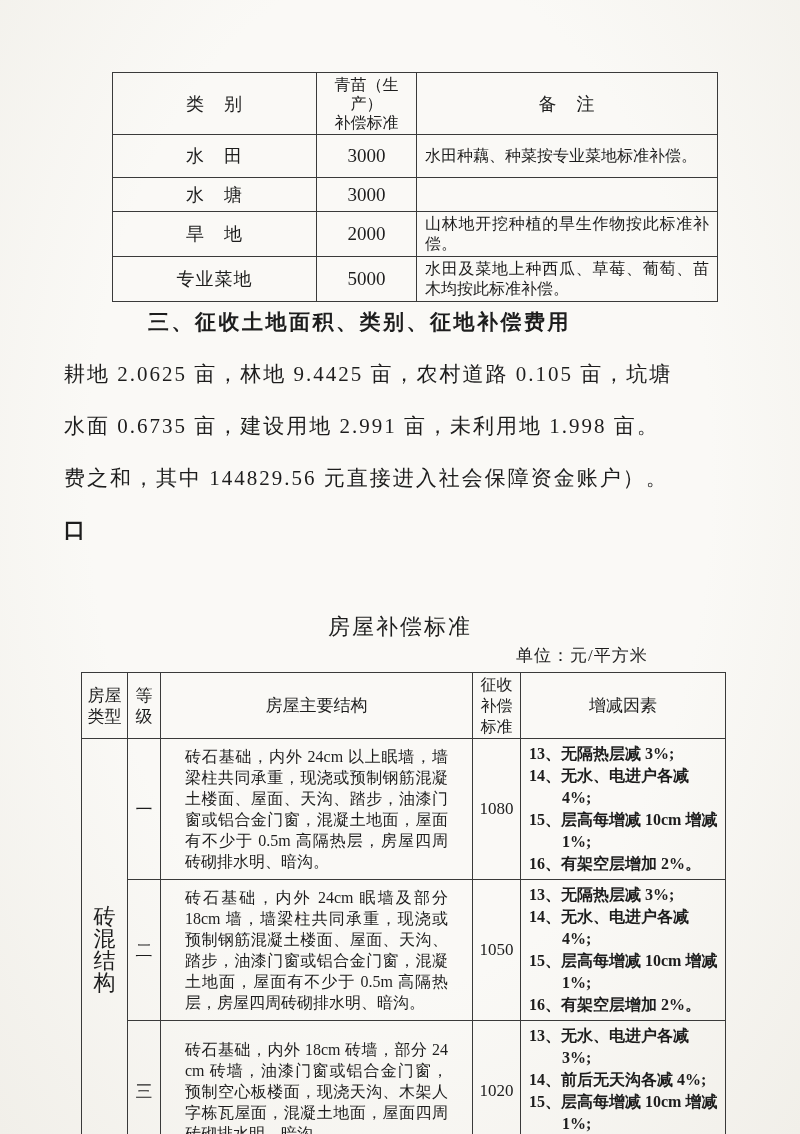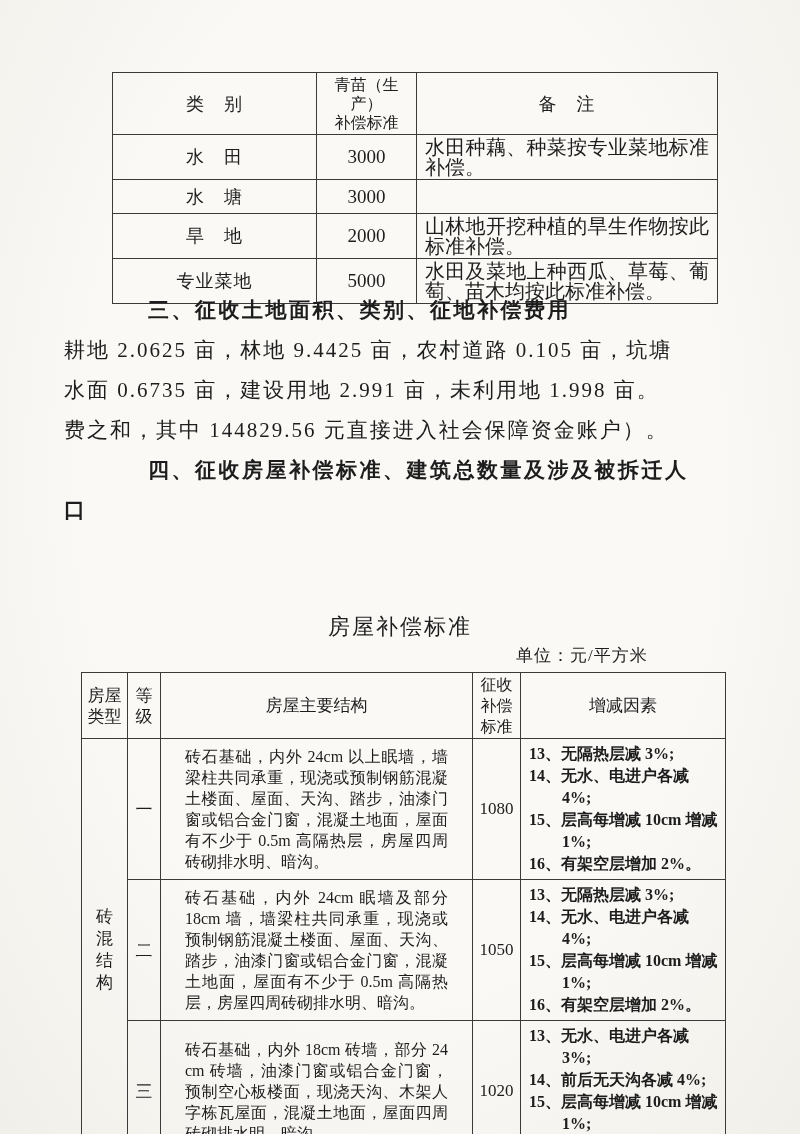--- a/index.html
+++ b/index.html
@@ -12,46 +12,46 @@
   .abs{position:absolute;}
   table{border-collapse:collapse;table-layout:fixed;}
   td{border:1px solid #3a3a3a;vertical-align:middle;overflow:hidden;}
 
   
   #crop-table-wrap{left:112px;top:72px;width:605px;}
   #crop-table{width:605px;}
   #crop-table td{padding:2px 8px;}
   .crop-cat{text-align:center;font-size:18px;letter-spacing:1px;}
   .crop-std{text-align:center;font-size:19px;}
-  .crop-note{font-size:20px;line-height:20px;text-align:justify;}
+  .crop-note{font-size:16px;line-height:20px;text-align:justify;}
   .crop-head{text-align:center;font-size:18px;letter-spacing:1px;}
   .crop-head-std{text-align:center;font-size:16px;line-height:19px;}
 
   
   #body-block{left:64px;top:290px;width:674px;}
-  .bline{font-size:21px;line-height:40px;letter-spacing:2px;white-space:nowrap;}
+  .bline{font-size:21px;line-height:40px;letter-spacing:2px;white-space:nowrap;margin-top:12px;}
   .ind{padding-left:84px;}
   .hd{font-weight:bold;letter-spacing:2.5px;}
 
   
   #house-title{left:0;top:612px;width:800px;text-align:center;font-size:22px;letter-spacing:2px;}
   #unit-label{left:516px;top:644px;font-size:17px;letter-spacing:1px;}
 
   
   #house-table-wrap{left:81px;top:672px;width:644px;}
   #house-table{width:644px;}
   #house-table td{padding:0;}
   .h-head{text-align:center;font-size:17px;}
   .stack{word-break:break-all;margin:0 auto;text-align:center;line-height:21px;}
   .w1{width:1.15em;}
   .w2{width:2.15em;}
   .h-head-std{font-size:16px;line-height:19px;}
   .type-cell{text-align:center;}
   .vert{width:1.15em;word-break:break-all;margin:0 auto;text-align:center;
-        font-size:17px;line-height:22px;letter-spacing:0;}
+        font-size:22px;line-height:22px;letter-spacing:0;}
   .grade-cell{text-align:center;font-size:17px;}
   .struct-cell{font-size:16px;line-height:21px;text-align:justify;
                padding:5px 24px !important;vertical-align:middle;}
   .std-cell{text-align:center;font-size:17px;}
   .factors-cell{padding:4px 6px 4px 8px !important;vertical-align:middle;}
   .fline{font-size:16px;line-height:22px;padding-left:33px;text-indent:-33px;font-weight:bold;}
 </style>
 </head>
 <body>
 
@@ -93,21 +93,20 @@
     </tr>
   </tbody>
     </table>
 </div>
 
 <div class="abs" id="body-block">
   <div class="bline ind hd">三、征收土地面积、类别、征地补偿费用</div>
   <div class="bline">耕地 2.0625 亩，林地 9.4425 亩，农村道路 0.105 亩，坑塘</div>
   <div class="bline">水面 0.6735 亩，建设用地 2.991 亩，未利用地 1.998 亩。</div>
   <div class="bline">费之和，其中 144829.56 元直接进入社会保障资金账户）。</div>
-  <div class="bline ind hd">四、征收房屋补偿标准、建筑总数量及涉及被拆迁人</div>
   <div class="bline hd">口</div>
 </div>
 
 <div class="abs" id="house-title">房屋补偿标准</div>
 <div class="abs" id="unit-label">单位：元/平方米</div>
 
 <div class="abs" id="house-table-wrap">
   <table id="house-table">
     <colgroup>
       <col style="width:46px">

